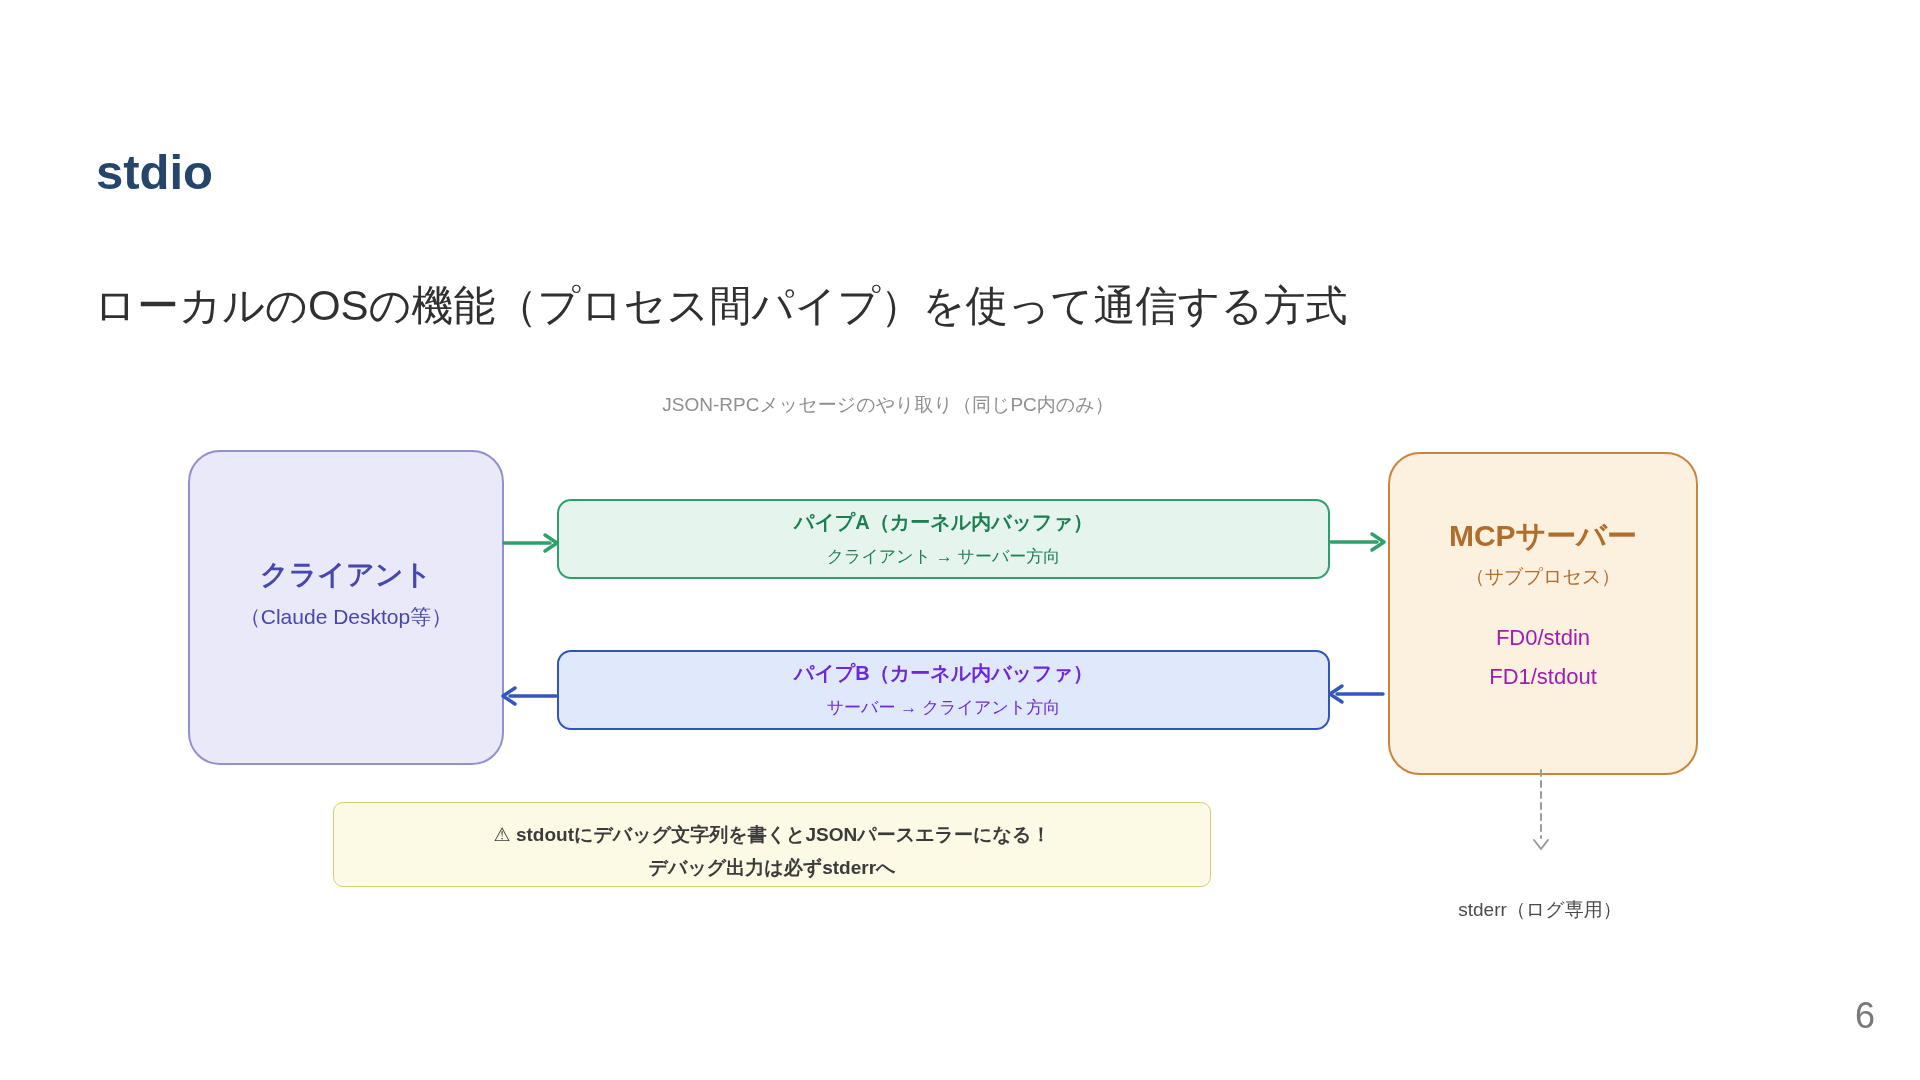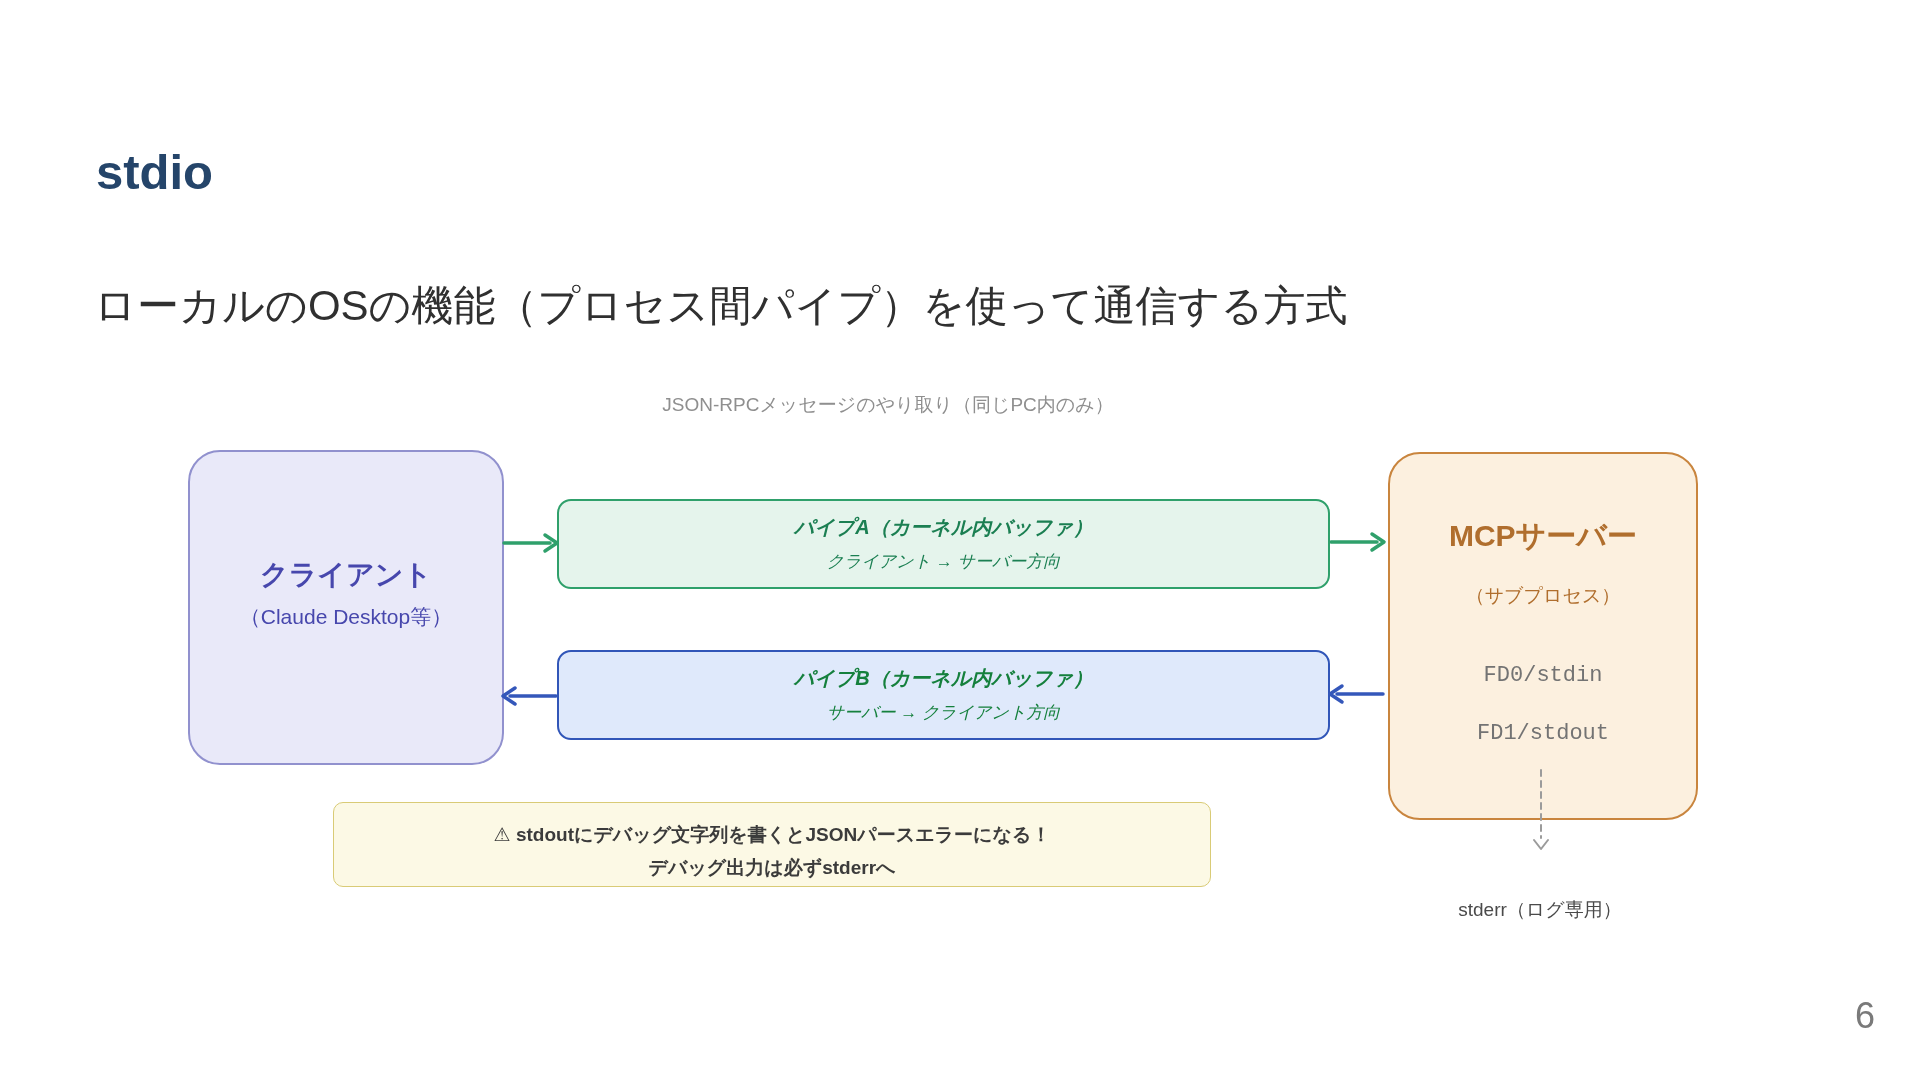--- a/index.html
+++ b/index.html
@@ -26,38 +26,37 @@
   }
   .box{position:absolute;box-sizing:border-box;display:flex;flex-direction:column;align-items:center;text-align:center;}
   .client-box{
     left:188px;top:450px;width:316px;height:315px;
     background:#E9E9F9;border:2px solid #9191CE;border-radius:32px;
     padding-top:106px;
   }
   .client-title{font-size:28px;font-weight:bold;color:#4747AD;line-height:1.2;}
   .client-subtitle{margin-top:12px;font-size:21px;color:#4747AD;line-height:1.2;}
   .pipe-box{
-    left:557px;width:773px;height:90px;
-    border-radius:14px;justify-content:center;font-style:italic;
+    left:557px;width:773px;height:80px;
+    border-radius:14px;justify-content:center;
   }
   .pipe-a{top:499px;background:#E5F4EC;border:2px solid #2FA06B;}
   .pipe-b{top:650px;background:#DFE9FB;border:2px solid #3156B8;}
   .pipe-title{font-size:20px;font-weight:bold;line-height:1.2;}
   .pipe-subtitle{margin-top:13px;font-size:17px;line-height:1.2;}
   .pipe-a .pipe-title,.pipe-a .pipe-subtitle{color:#1B7F52;}
-  .pipe-b .pipe-title,.pipe-b .pipe-subtitle{color:#15803d;}
+  .pipe-b .pipe-title,.pipe-b .pipe-subtitle{color:#6d28d9;}
   .server-box{
-    left:1388px;top:452px;width:310px;height:368px;
+    left:1388px;top:452px;width:310px;height:323px;
     background:#FCF0DF;border:2px solid #C9853E;border-radius:32px;
     padding-top:64px;
-    gap:19px;
   }
   .server-title{font-size:30px;font-weight:bold;color:#B06E2D;line-height:1.2;}
   .server-subtitle{margin-top:12px;font-size:19px;color:#B06E2D;line-height:1.2;}
-  .fd-line{font-size:22px;color:#737373;line-height:1.2;font-family:Liberation Mono, monospace;}
+  .fd-line{font-size:22px;color:#a21caf;line-height:1.2;}
   .fd-first{margin-top:36px;}
   .fd-next{margin-top:13px;}
   .warning-box{
     left:333px;top:802px;width:878px;height:85px;
     background:#FCF9E5;border:1.5px solid #D9CB76;border-radius:10px;
     padding-top:19px;
   }
   .warning-line{font-size:19px;font-weight:bold;color:#3B3B3B;line-height:1.35;}
   .warning-line + .warning-line{margin-top:7px;}
   .stderr-label{

